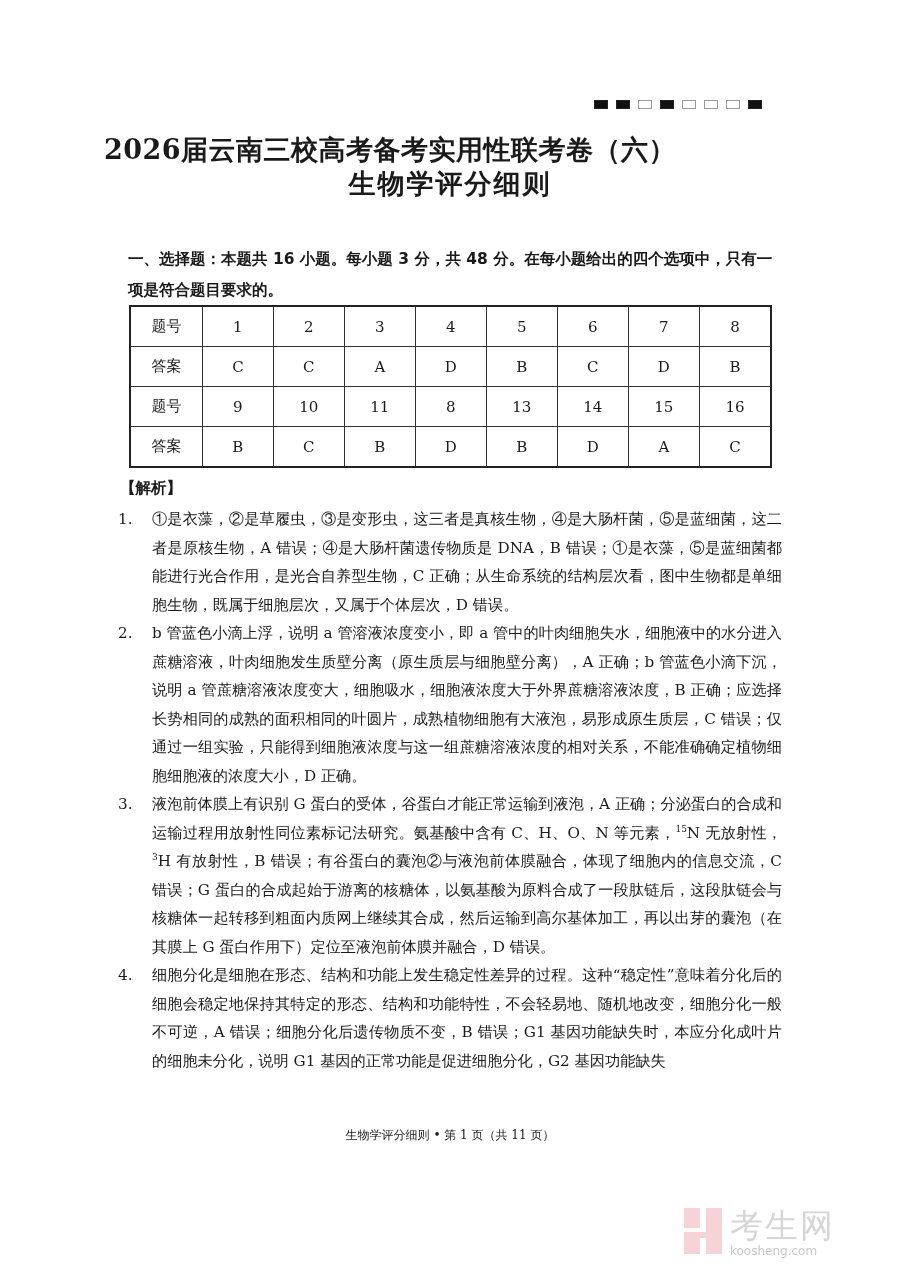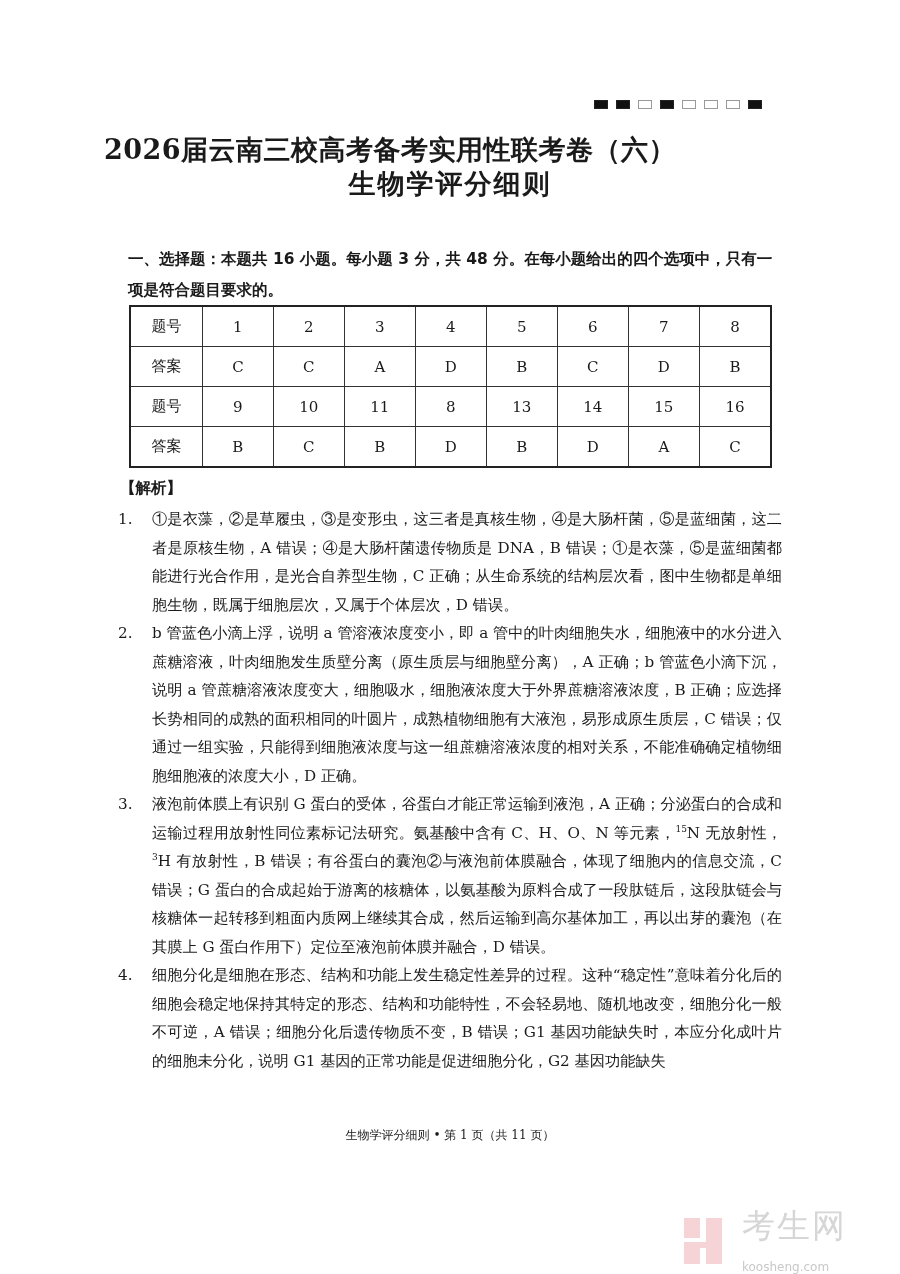--- a/index.html
+++ b/index.html
@@ -23,27 +23,27 @@
   table.answers td.hdr { width: 72px; }
   table.answers { border: 2px solid #222; }
   .analysis-heading { position: absolute; top: 478px; left: 120px; font-size: 15.5px; font-weight: bold;
     font-family: "DejaVu Sans", "Liberation Sans", sans-serif; text-align: right; }
   .items { position: absolute; top: 505px; left: 118px; width: 664px; font-size: 15.2px; line-height: 28.5px; }
   .item { display: flex; margin-bottom: 0px; }
   .item .num { width: 26px; flex: none; }
   .item .text { flex: 1; text-align: justify; margin-left: 8px; }
   sup { font-size: 9px; line-height: 0; }
   .footer { position: absolute; top: 1127px; left: 0; width: 900px; text-align: center; font-size: 12px; }
-  .watermark { position: absolute; top: 1208px; left: 684px; display: flex; align-items: center; gap: 20px; }
+  .watermark { position: absolute; top: 1208px; left: 684px; display: flex; gap: 8px; }
   .wm-logo { width: 38px; height: 46px; position: relative; }
   .wm-logo span { position: absolute; background: #f6d3d6; }
   .wm-text { display: flex; flex-direction: column; }
   .wm-cn { font-size: 33px; color: #d6d6d6; letter-spacing: 2px; line-height: 36px;
     font-family: "DejaVu Sans", "Liberation Sans", sans-serif; }
-  .wm-en { font-size: 12px; color: #c8c8c8; line-height: 14px; font-family: "DejaVu Sans", "Liberation Sans", sans-serif; margin-top: 16px; }
+  .wm-en { font-size: 12px; color: #c8c8c8; line-height: 14px; font-family: "DejaVu Sans", "Liberation Sans", sans-serif; }
 </style>
 </head>
 <body>
 
 <div class="marks">
   <span class="mark filled"></span>
   <span class="mark filled"></span>
   <span class="mark empty"></span>
   <span class="mark filled"></span>
   <span class="mark empty"></span>

